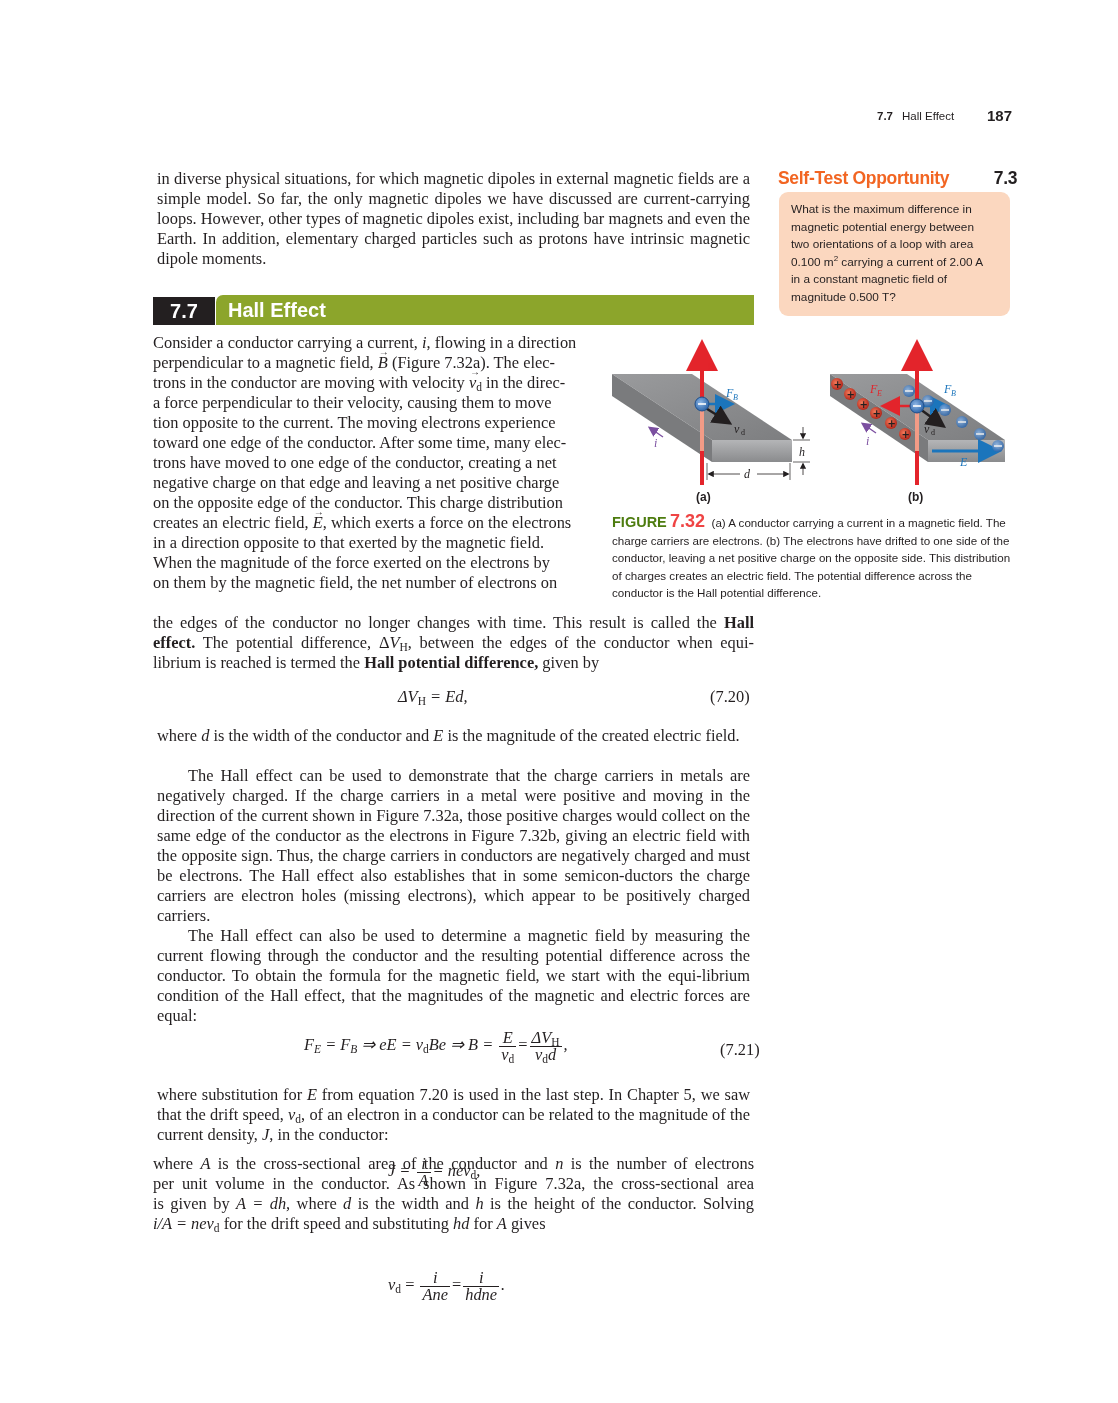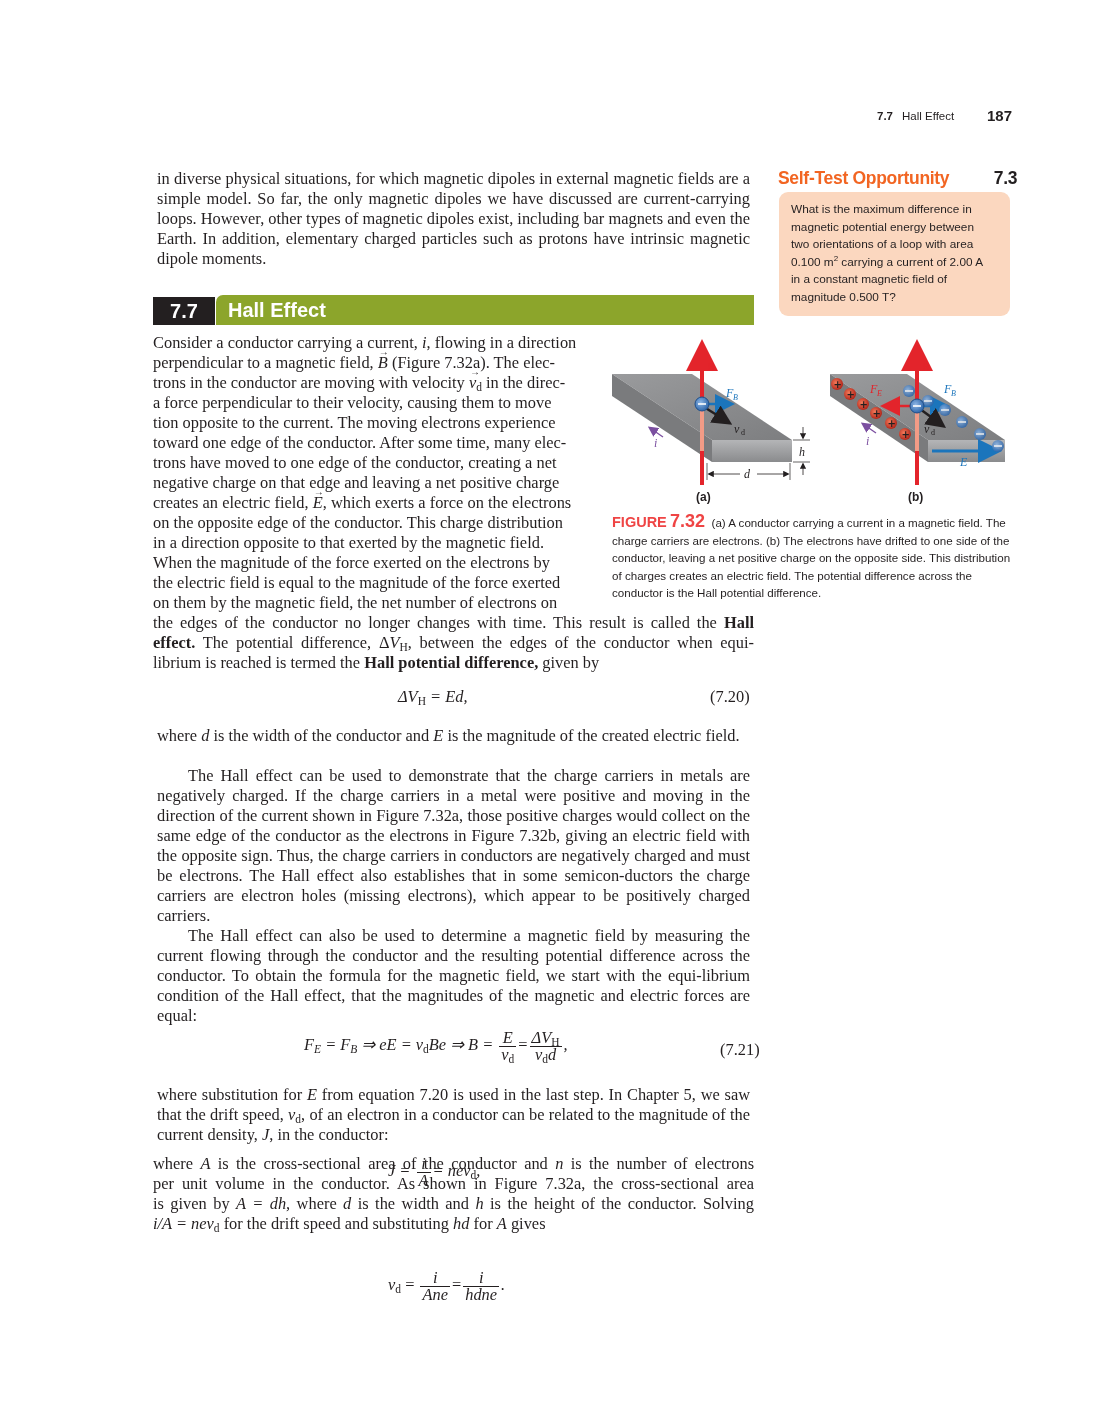--- a/index.html
+++ b/index.html
@@ -25,21 +25,21 @@
   .st-title { left:778px; top:168px; font-family:"Liberation Sans", sans-serif; font-size:17.5px; font-weight:bold; color:#f26522; letter-spacing:-0.3px; }
   .st-title .num { color:#231f20;margin-left:40px; }
   .st-box { left:779px; top:192px; width:231px; height:124px; background:#fbd7bf; border-radius:9px; }
   .st-text { left:791px; top:201px; width:212px; font-family:"Liberation Sans", sans-serif; font-size:11.8px; line-height:17.6px; color:#231f20; }
 
   
   .banner-num { left:153px; top:297px; width:62px; height:28px; background:#231f20; color:#fff; font-family:"Liberation Sans", sans-serif; font-weight:bold; font-size:20px; line-height:28px; text-align:center; }
   .banner-title { left:216px; top:295px; width:538px; height:30px; background:#8ca52b; color:#fff; font-family:"Liberation Sans", sans-serif; font-weight:bold; font-size:20px; line-height:30px; padding-left:12px; box-sizing:border-box; border-top-left-radius:7px; }
   .fig-label { font-family:"Liberation Sans", sans-serif; font-weight:bold; font-size:12px; }
   .caption { left:612px; top:513px; width:400px; font-family:"Liberation Sans", sans-serif; font-size:11.6px; line-height:17.6px; color:#231f20; }
-  .caption .fl { color:#ef4444; font-weight:bold; font-size:14.5px; }
+  .caption .fl { color:#4d7c0f; font-weight:bold; font-size:14.5px; }
   .caption .fn { color:#ef4444; font-weight:bold; font-size:18px; }
 
   
   .eq { font-family:"Liberation Serif", serif; font-size:16.4px; color:#231f20; }
   .eqnum { font-family:"Liberation Serif", serif; font-size:16.4px; }
   .frac { display:inline-block; vertical-align:middle; text-align:center; line-height:16px; margin:0 2px; }
   .frac .n { display:block; border-bottom:1px solid #231f20; padding:0 2px; }
   .frac .d { display:block; padding:0 2px; }
 </style>
 </head>
@@ -74,25 +74,24 @@
 
 <div class="abs body-text" style="left:153px; top:333px; width:434px;">
   <div><span>Consider a conductor carrying a current, </span><i>i</i><span>, flowing in a direction</span></div>
   <div><span>perpendicular to a magnetic field, </span><span class="vec">B</span><span> (Figure 7.32a). The elec-</span></div>
   <div><span>trons in the conductor are moving with velocity </span><span class="vec">v</span><sub>d</sub><span> in the direc-</span></div>
   <div>a force perpendicular to their velocity, causing them to move</div>
   <div>tion opposite to the current. The moving electrons experience</div>
   <div>toward one edge of the conductor. After some time, many elec-</div>
   <div>trons have moved to one edge of the conductor, creating a net</div>
   <div>negative charge on that edge and leaving a net positive charge</div>
+  <div>on the opposite edge of the conductor. This charge distribution</div>
   <div><span>creates an electric field, </span><span class="vec">E</span><span>, which exerts a force on the electrons</span></div>
-  <div>on the opposite edge of the conductor. This charge distribution</div>
   <div>in a direction opposite to that exerted by the magnetic field.</div>
   <div>When the magnitude of the force exerted on the electrons by</div>
-  <div>the electric field is equal to the magnitude of the force exerted</div>
   <div>on them by the magnetic field, the net number of electrons on</div>
 </div>
 
 <div class="abs body-text" style="left:153px; top:613px; width:601px;">
   <div style="text-align:justify; text-align-last:justify;"><span>the edges of the conductor no longer changes with time. This result is called the </span><b>Hall</b></div>
   <div style="text-align:justify; text-align-last:justify;"><b>effect.</b><span> The potential difference, Δ</span><i>V</i><sub>H</sub><span>, between the edges of the conductor when equi-</span></div>
   <div><span>librium is reached is termed the </span><b>Hall potential difference,</b><span> given by</span></div>
 </div>
 
 <svg class="abs" style="left:600px; top:335px;" width="420" height="175" viewBox="0 0 420 175">

